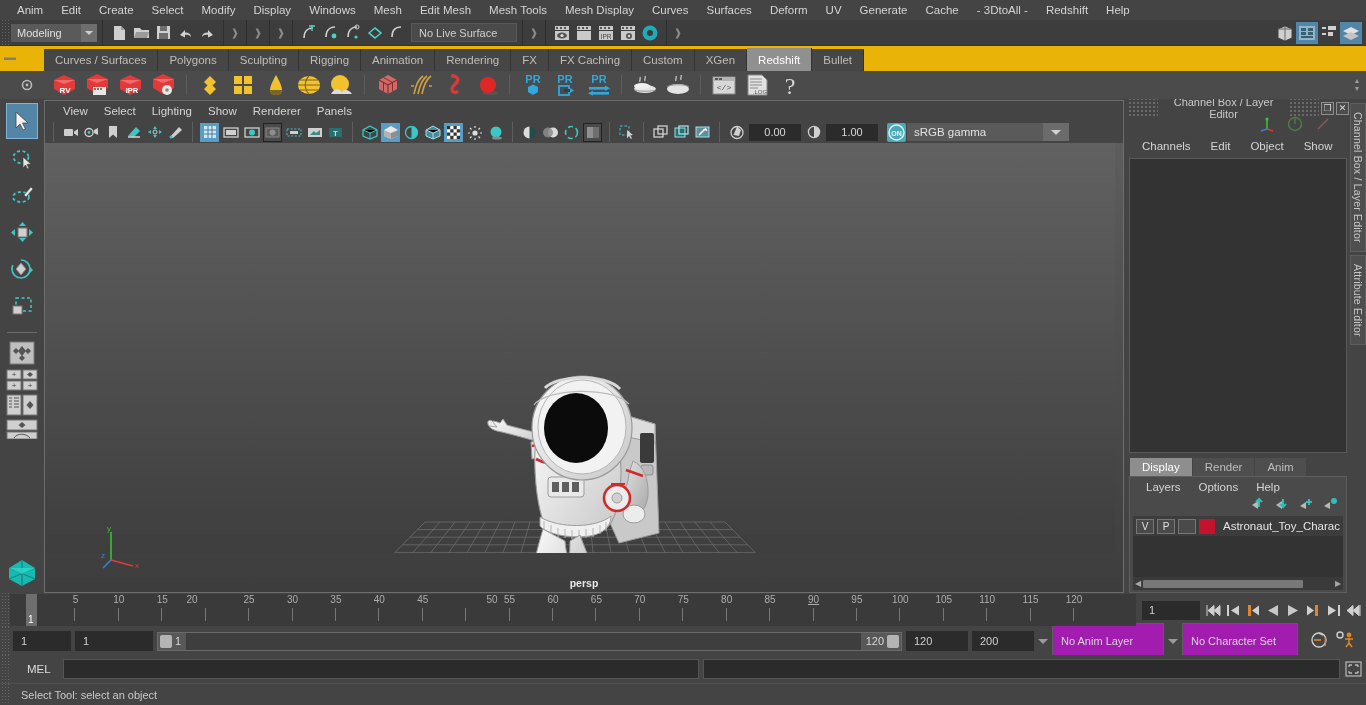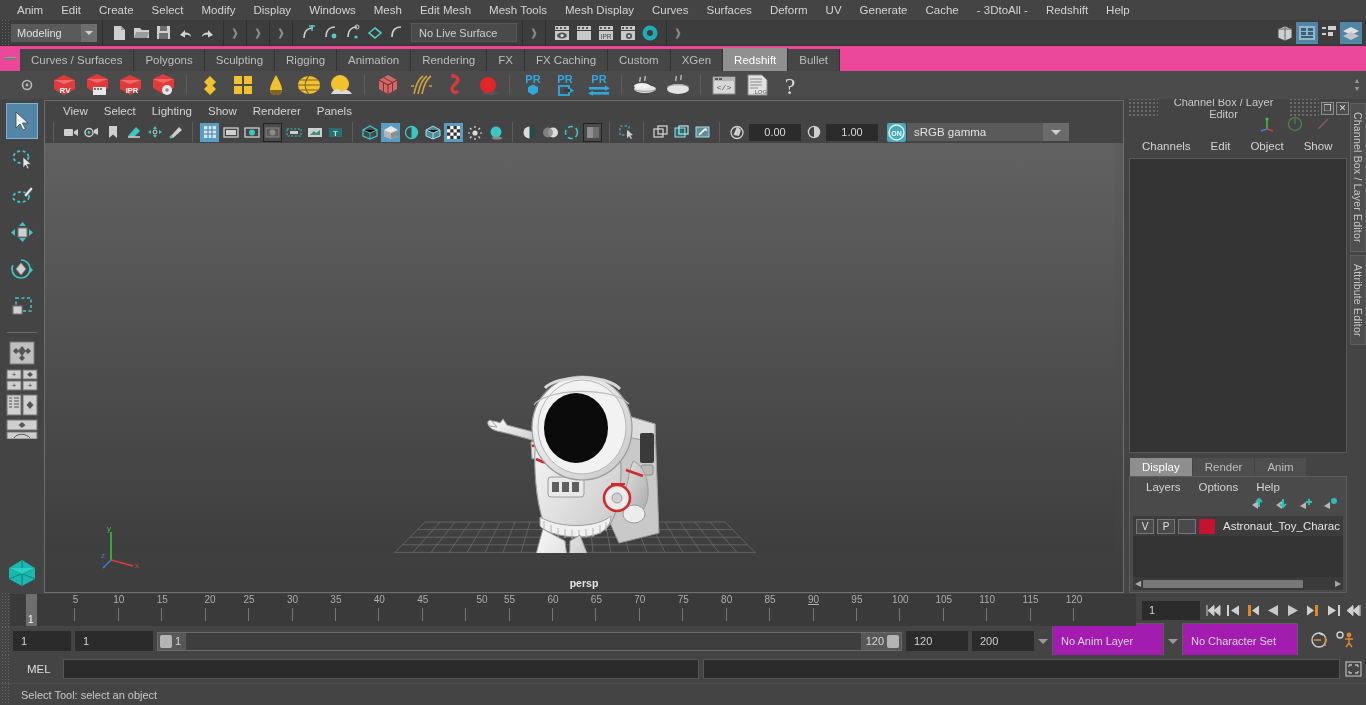--- a/index.html
+++ b/index.html
@@ -45,21 +45,21 @@
   .sb-icon { width:22px; height:22px; display:flex; align-items:center; justify-content:center; flex:0 0 22px; }
   .sb-icon svg { display:block; }
   .nolive {
     height:19px; min-width:106px; border:1px solid #585858; background:#4a4a4a;
     font-size:11px; color:#cfcfcf; display:flex; align-items:center; padding:0 7px; margin-left:3px;
   }
   .arrowbtn { width:12px; height:22px; display:flex; align-items:center; justify-content:center; color:#8a8a8a; font-size:10px; }
 
   
   .shelfwrap { background:#3d3d3d; flex:0 0 53px; display:flex; flex-direction:column; }
-  .shelftabs { height:25px; display:flex; align-items:flex-end; background:#ec4899; }
+  .shelftabs { height:25px; display:flex; align-items:flex-end; background:#eab308;gap:24px; }
   .shelf-handle { width:20px; height:25px; display:flex; align-items:center; justify-content:center; }
   .shelf-handle div { width:12px; height:3px; background:#7d7d7d; border-top:1px solid #999; }
   .stab {
     height:22px; padding:0 11px; font-size:11.5px; color:#bdbdbd; background:#464646;
     display:flex; align-items:center; border-right:1px solid #333; white-space:nowrap;
   }
   .stab.active { background:#909090; color:#ffffff; height:23px; }
   .shelfbody { height:28px; background:#4b4b4b; display:flex; align-items:center; padding-left:6px; position:relative; }
   .shelf-left { width:42px; height:28px; display:flex; align-items:center; justify-content:center; }
   .shelf-icon { width:33px; height:28px; display:flex; align-items:center; justify-content:center; flex:0 0 33px; }
@@ -1054,33 +1054,33 @@
       <div class="playhead" style="left:16px">
         <span>1</span>
       </div>
     <div class="tick" style="left: 64.4167px;"></div>
         <div class="ticklbl" style="left: 65.4167px;">5</div>
         <div class="tick" style="left: 107.833px;"></div>
         <div class="ticklbl" style="left: 108.833px;">10</div>
         <div class="tick" style="left: 151.25px;"></div>
         <div class="ticklbl" style="left: 152.25px;">15</div>
         <div class="tick" style="left: 194.667px;"></div>
-        <div class="ticklbl" style="left: 200px;">20</div>
+        <div class="ticklbl" style="left: 182px;">20</div>
         <div class="tick" style="left: 238.083px;"></div>
         <div class="ticklbl" style="left: 239.083px;">25</div>
         <div class="tick" style="left: 281.5px;"></div>
         <div class="ticklbl" style="left: 282.5px;">30</div>
         <div class="tick" style="left: 324.917px;"></div>
         <div class="ticklbl" style="left: 325.917px;">35</div>
         <div class="tick" style="left: 368.333px;"></div>
         <div class="ticklbl" style="left: 369.333px;">40</div>
         <div class="tick" style="left: 411.75px;"></div>
         <div class="ticklbl" style="left: 412.75px;">45</div>
         <div class="tick" style="left: 455.167px;"></div>
-        <div class="ticklbl" style="left: 472px; text-align: center;">50</div>
+        <div class="ticklbl" style="left: 482px; text-align: center;">50</div>
         <div class="tick" style="left: 498.583px;"></div>
         <div class="ticklbl" style="left: 499.583px;">55</div>
         <div class="tick" style="left: 542px;"></div>
         <div class="ticklbl" style="left: 543px;">60</div>
         <div class="tick" style="left: 585.417px;"></div>
         <div class="ticklbl" style="left: 586.417px;">65</div>
         <div class="tick" style="left: 628.833px;"></div>
         <div class="ticklbl" style="left: 629.833px;">70</div>
         <div class="tick" style="left: 672.25px;"></div>
         <div class="ticklbl" style="left: 673.25px;">75</div>

